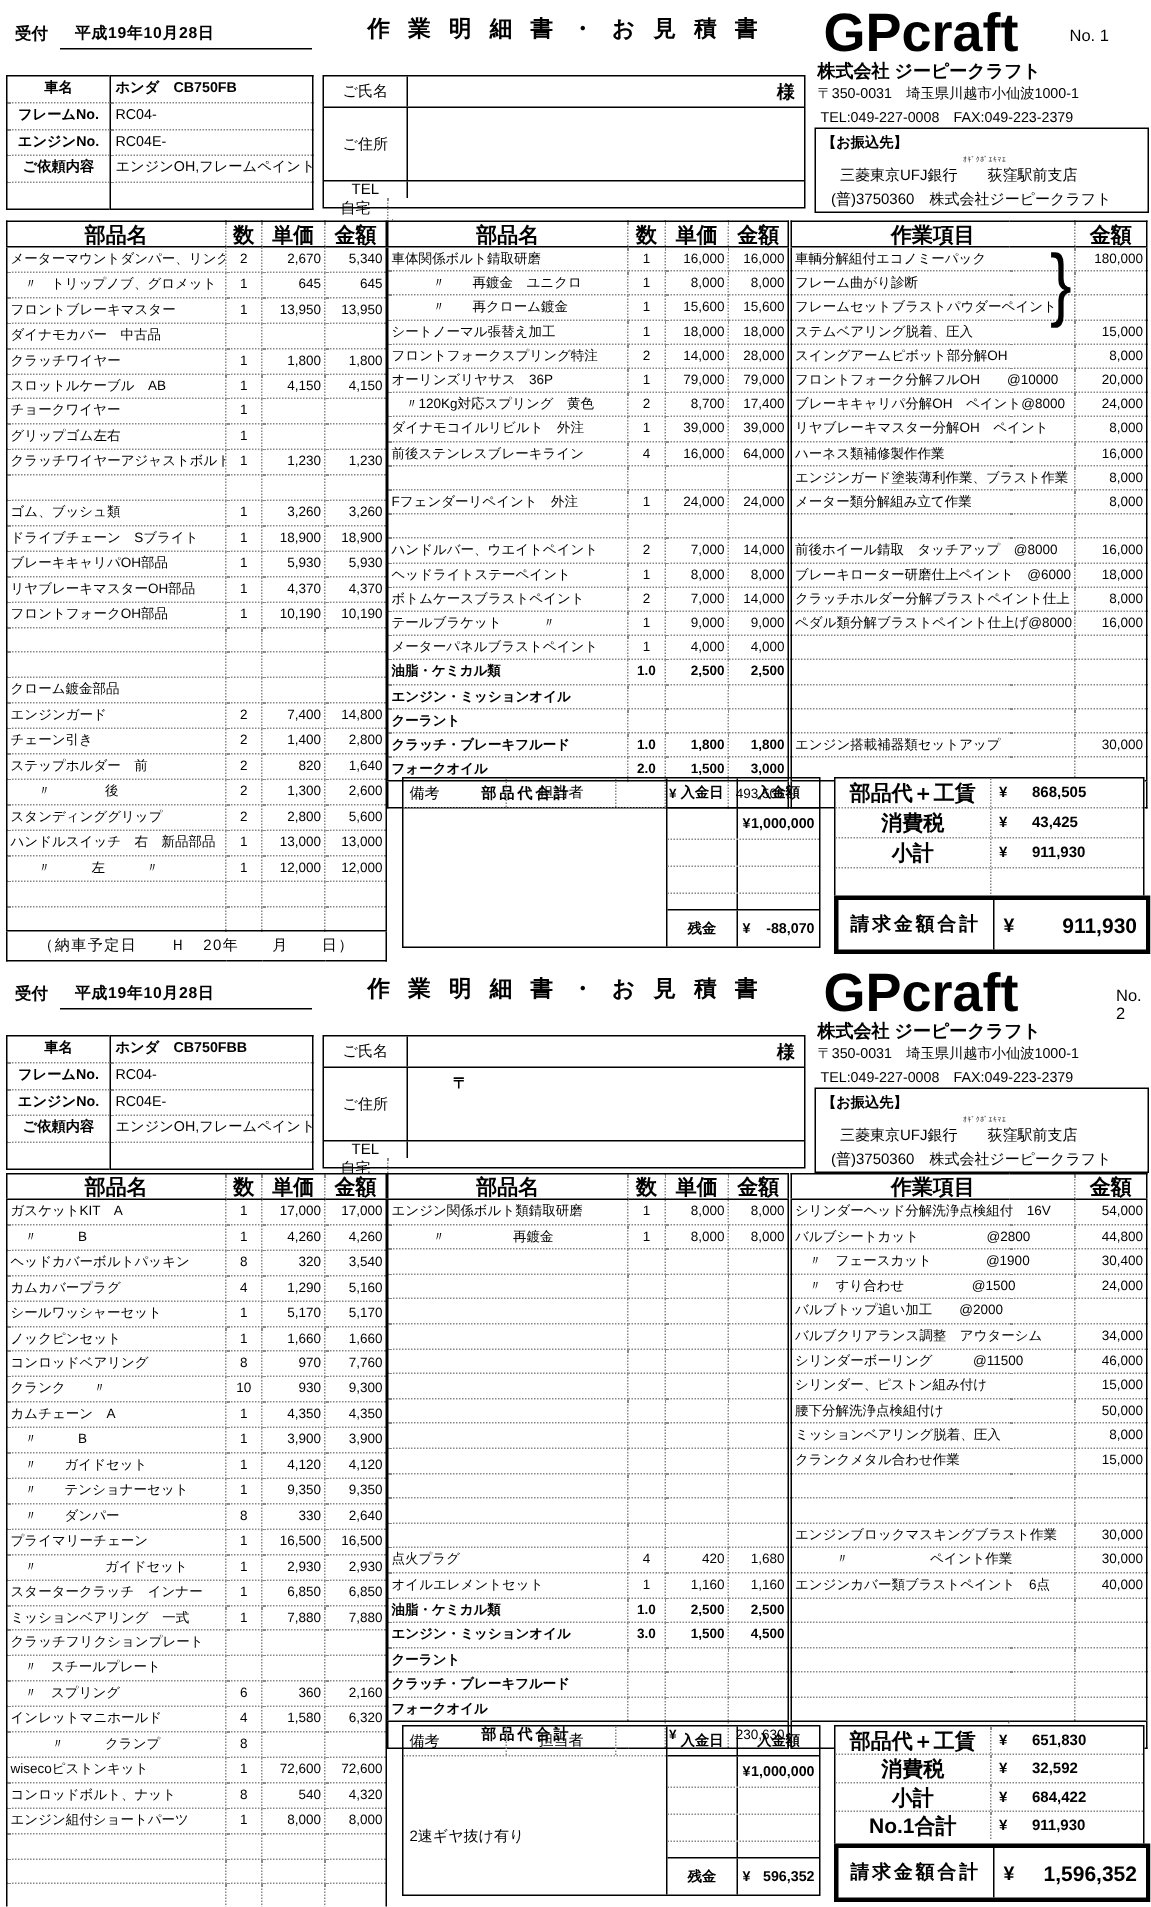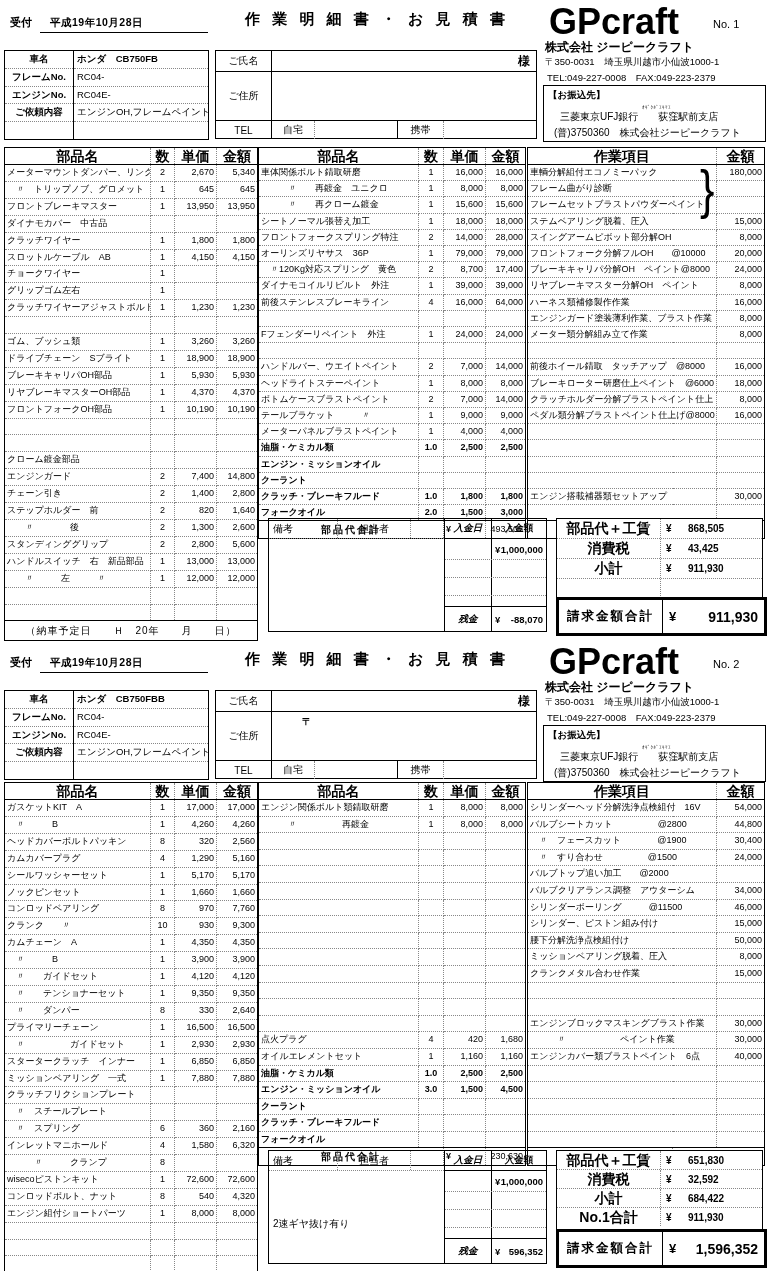--- a/index.html
+++ b/index.html
@@ -26,21 +26,21 @@
   
   table.veh{border-collapse:collapse;table-layout:fixed;border:1.5px solid #000;}
   table.veh td{border:1px dotted #888;height:16.8px;line-height:16.8px;font-size:9.5px;padding:0 3px;white-space:nowrap;overflow:hidden;}
   table.veh td.vl{width:62px;text-align:center;font-weight:bold;border-right:1px solid #000;}
   table.veh td.vv{font-weight:bold;}
   table.veh tr.nv td.vv{font-weight:normal;}
 
   
   .cust{border:1.5px solid #000;}
   .cust .crow{display:flex;border-bottom:1px solid #000;}
-  .cust .crow:last-child{border-bottom:none;}
+  .cust .crow:last-child{border-bottom:none;flex-direction:column;}
   .cust .clabel{width:55px;text-align:center;font-size:10px;border-right:1px solid #000;display:flex;align-items:center;justify-content:center;}
   .cust .cval{flex:1;position:relative;}
   .sama{position:absolute;right:6px;top:2px;font-size:12px;font-weight:bold;}
   .postal{position:absolute;left:30px;top:3px;font-size:10px;font-weight:bold;}
   .telrow{display:flex;height:18px;font-size:10px;}
   .telrow .tcell{display:flex;align-items:center;justify-content:center;}
 
   
   table.tbl{border-collapse:collapse;table-layout:fixed;border:1.5px solid #000;background:#fff;}
   table.tbl th{border:1px dotted #888;border-bottom:1px solid #000;font-size:14px;font-weight:bold;text-align:center;height:16px;line-height:16px;padding:0;}
@@ -62,21 +62,21 @@
 
   
   .rem{border:1.5px solid #000;display:flex;}
   .rem .rleft{width:175px;border-right:1px solid #000;display:flex;flex-direction:column;gap:43px;}
   .rem .rhead{height:19px;border-bottom:1px dotted #888;display:flex;font-size:10px;align-items:center;}
   .rem .rhead .h1{width:64px;padding-left:4px;}
   .rem .rhead .h2{width:72px;text-align:center;border-left:1px dotted #888;border-right:1px dotted #888;height:100%;line-height:19px;}
   .rem .rnote{font-size:10px;padding:3px 4px;}
   .rem .rright{flex:1;display:flex;flex-direction:column;}
   .rem .rrow{display:flex;border-bottom:1px dotted #888;font-size:9.5px;}
-  .rem .rrow .d{width:46px;border-right:1px solid #000;text-align:center;display:flex;align-items:center;justify-content:center;font-style:italic;}
+  .rem .rrow .d{width:46px;border-right:1px solid #000;text-align:center;display:flex;align-items:center;justify-content:center;}
   .rem .rrow .a{flex:1;display:flex;justify-content:space-between;align-items:center;padding:0 3px;font-weight:bold;}
   .rem .rrow.hd{font-weight:bold;border-bottom:1px solid #000;}
   .rem .rrow.hd .a{justify-content:center;}
   .rem .fill{flex:1;display:flex;}
   .rem .fill .d{width:46px;border-right:1px solid #000;}
   .rem .bal{border-top:1px solid #000;border-bottom:none;}
 
   
   .tot{border:1.5px solid #000;background:#fff;}
   .tot .trow{display:flex;height:19px;align-items:center;border-bottom:1px dotted #888;}
@@ -687,21 +687,21 @@
   </div>
 </div>
 
 <div class="page" id="p2">
   <span class="abs rcpt-label" style="left:10px;top:15px;">受付</span>
   <div class="abs rcpt-line" style="left:40px;top:12px;width:168px;height:20px;">
     <span class="rcpt-date" style="padding-left:10px;">平成19年10月28日</span>
   </div>
   <div class="abs doc-title" style="left:222px;top:10px;width:310px;">作 業 明 細 書 ・ お 見 積 書</div>
   <div class="abs logo" style="left:549px;top:1px;">GPcraft</div>
-  <span class="abs pageno" style="left:713px;top:18px;">No. 2</span>
+  <span class="abs pageno" style="left:744px;top:18px;">No. 2</span>
   <div class="abs co-name" style="left:545px;top:39px;">株式会社 ジーピークラフト</div>
   <div class="abs co-line" style="left:545px;top:56px;">〒350-0031　埼玉県川越市小仙波1000-1</div>
   <div class="abs co-line" style="left:547px;top:72px;">TEL:049-227-0008　FAX:049-223-2379</div>
   <div class="abs bank-box" style="left:543px;top:85px;width:221px;height:55px;">
     <span class="abs bank-title" style="left:4px;top:3px;">【お振込先】</span>
     <span class="abs bank-furi" style="left:98px;top:18px;">ｵｷﾞｸﾎﾞｴｷﾏｴ</span>
     <span class="abs bank-l1" style="left:16px;top:24px;">三菱東京UFJ銀行　　荻窪駅前支店</span>
     <span class="abs bank-l2" style="left:10px;top:40px;">(普)3750360　株式会社ジーピークラフト</span>
   </div>
 
@@ -777,21 +777,21 @@
         <tr>
           <td class="c-name">　〃　　　B</td>
           <td class="c-qty">1</td>
           <td class="c-unit">4,260</td>
           <td class="c-amt">4,260</td>
         </tr>
         <tr>
           <td class="c-name">ヘッドカバーボルトパッキン</td>
           <td class="c-qty">8</td>
           <td class="c-unit">320</td>
-          <td class="c-amt">2,560</td>
+          <td class="c-amt">3,540</td>
         </tr>
         <tr>
           <td class="c-name">カムカバープラグ</td>
           <td class="c-qty">4</td>
           <td class="c-unit">1,290</td>
           <td class="c-amt">5,160</td>
         </tr>
         <tr>
           <td class="c-name">シールワッシャーセット</td>
           <td class="c-qty">1</td>

